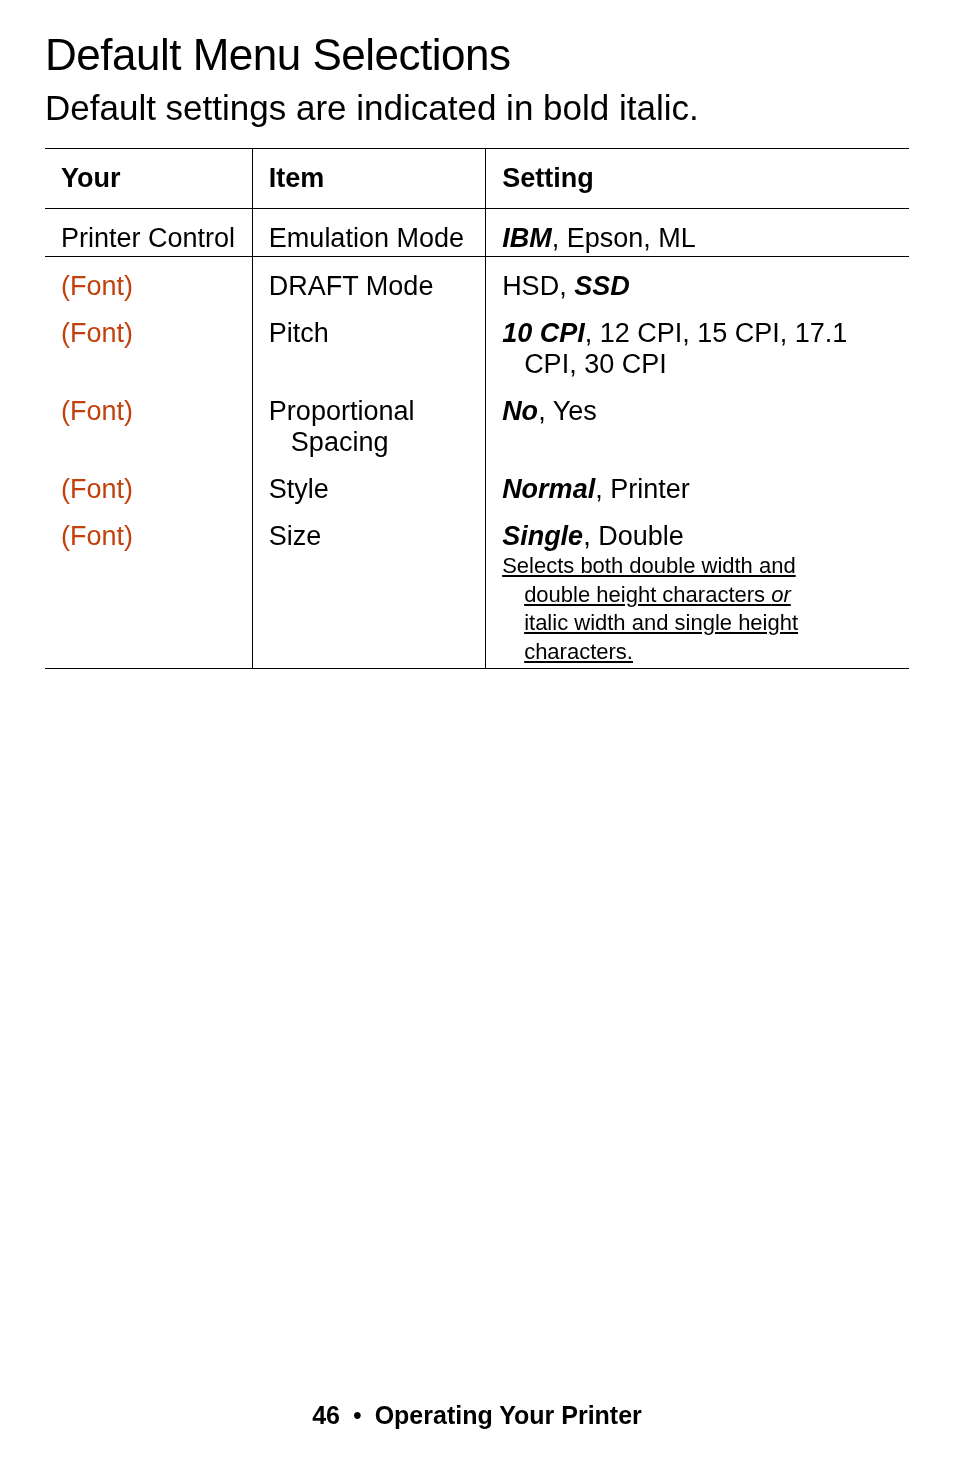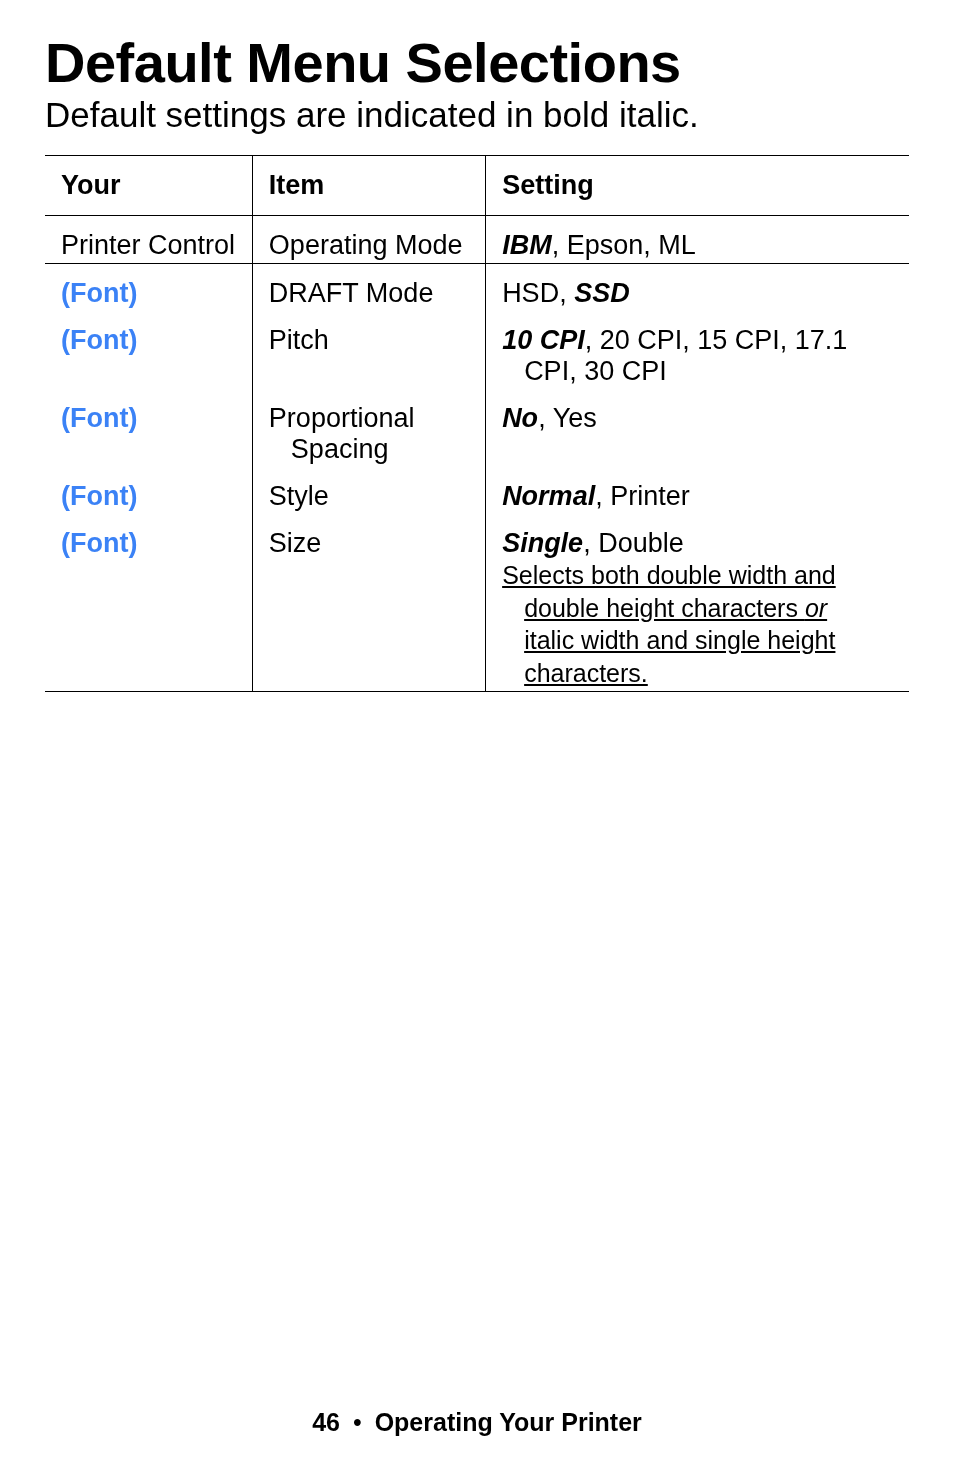--- a/index.html
+++ b/index.html
@@ -9,23 +9,23 @@
     }
     body {
       font-family: Arial, Helvetica, sans-serif;
       background: #ffffff;
       width: 954px;
       height: 1475px;
       position: relative;
       padding: 30px 45px 0 45px;
     }
     h1 {
-      font-size: 56px;
-      font-weight: 700;
-      margin-bottom: 0;
+      font-size: 44px;
+      font-weight: 400;
+      margin-bottom: 8px;
       letter-spacing: -0.5px;
     }
     .subtitle {
       font-size: 35px;
       margin-bottom: 20px;
     }
     table {
       width: 100%;
       border-collapse: collapse;
       font-size: 27px;
@@ -41,68 +41,68 @@
       padding: 14px 10px 2px 16px;
       vertical-align: top;
       border-bottom: 1.5px solid #000;
     }
     tr.noborder td {
       border-bottom: none;
     }
     th:nth-child(1), td:nth-child(1) { width: 24%; }
     th:nth-child(2), td:nth-child(2) { width: 27%; border-left: 1.5px solid #000; }
     th:nth-child(3), td:nth-child(3) { width: 49%; border-left: 1.5px solid #000; }
-    .gray { color: #3b82f6; font-weight: bold; }
+    .gray { color: #c2410c; }
     .bi { font-weight: bold; font-style: italic; }
     .ul { text-decoration: underline; }
     .ulit { text-decoration: underline; font-style: italic; }
     .indent { padding-left: 22px; display: block; }
     .indent2 { padding-left: 22px; }
     .footer {
       position: absolute;
-      bottom: 38px;
+      bottom: 45px;
       left: 0;
       width: 100%;
       text-align: center;
       font-size: 25px;
     }
     .footer .pg { font-weight: bold; }
     .footer .sep { margin: 0 6px; }
     .footer .sec { font-weight: bold; }
-    .sizenote { font-size: 25px; line-height: 1.3; }
+    .sizenote { font-size: 22px; line-height: 1.3; }
   </style>
 </head>
 <body>
 
 <h1>Default Menu Selections</h1>
 <p class="subtitle">Default settings are indicated in bold italic.</p>
 
 <table>
   <thead>
     <tr>
       <th>Your</th>
       <th>Item</th>
       <th>Setting</th>
     </tr>
   </thead>
   <tbody>
     <tr>
       <td>Printer Control</td>
-      <td>Operating Mode</td>
+      <td>Emulation Mode</td>
       <td><span class="bi">IBM</span><span>, Epson, ML</span></td>
     </tr>
     <tr class="noborder">
       <td class="gray">(Font)</td>
       <td>DRAFT Mode</td>
       <td><span>HSD, </span><span class="bi">SSD</span></td>
     </tr>
     <tr class="noborder">
       <td class="gray">(Font)</td>
       <td>Pitch</td>
-      <td><span class="bi">10 CPI</span><span>, 20 CPI, 15 CPI, 17.1</span><span class="indent">CPI, 30 CPI</span></td>
+      <td><span class="bi">10 CPI</span><span>, 12 CPI, 15 CPI, 17.1</span><span class="indent">CPI, 30 CPI</span></td>
     </tr>
     <tr class="noborder">
       <td class="gray">(Font)</td>
       <td><span>Proportional</span><span class="indent">Spacing</span></td>
       <td><span class="bi">No</span><span>, Yes</span></td>
     </tr>
     <tr class="noborder">
       <td class="gray">(Font)</td>
       <td>Style</td>
       <td><span class="bi">Normal</span><span>, Printer</span></td>

